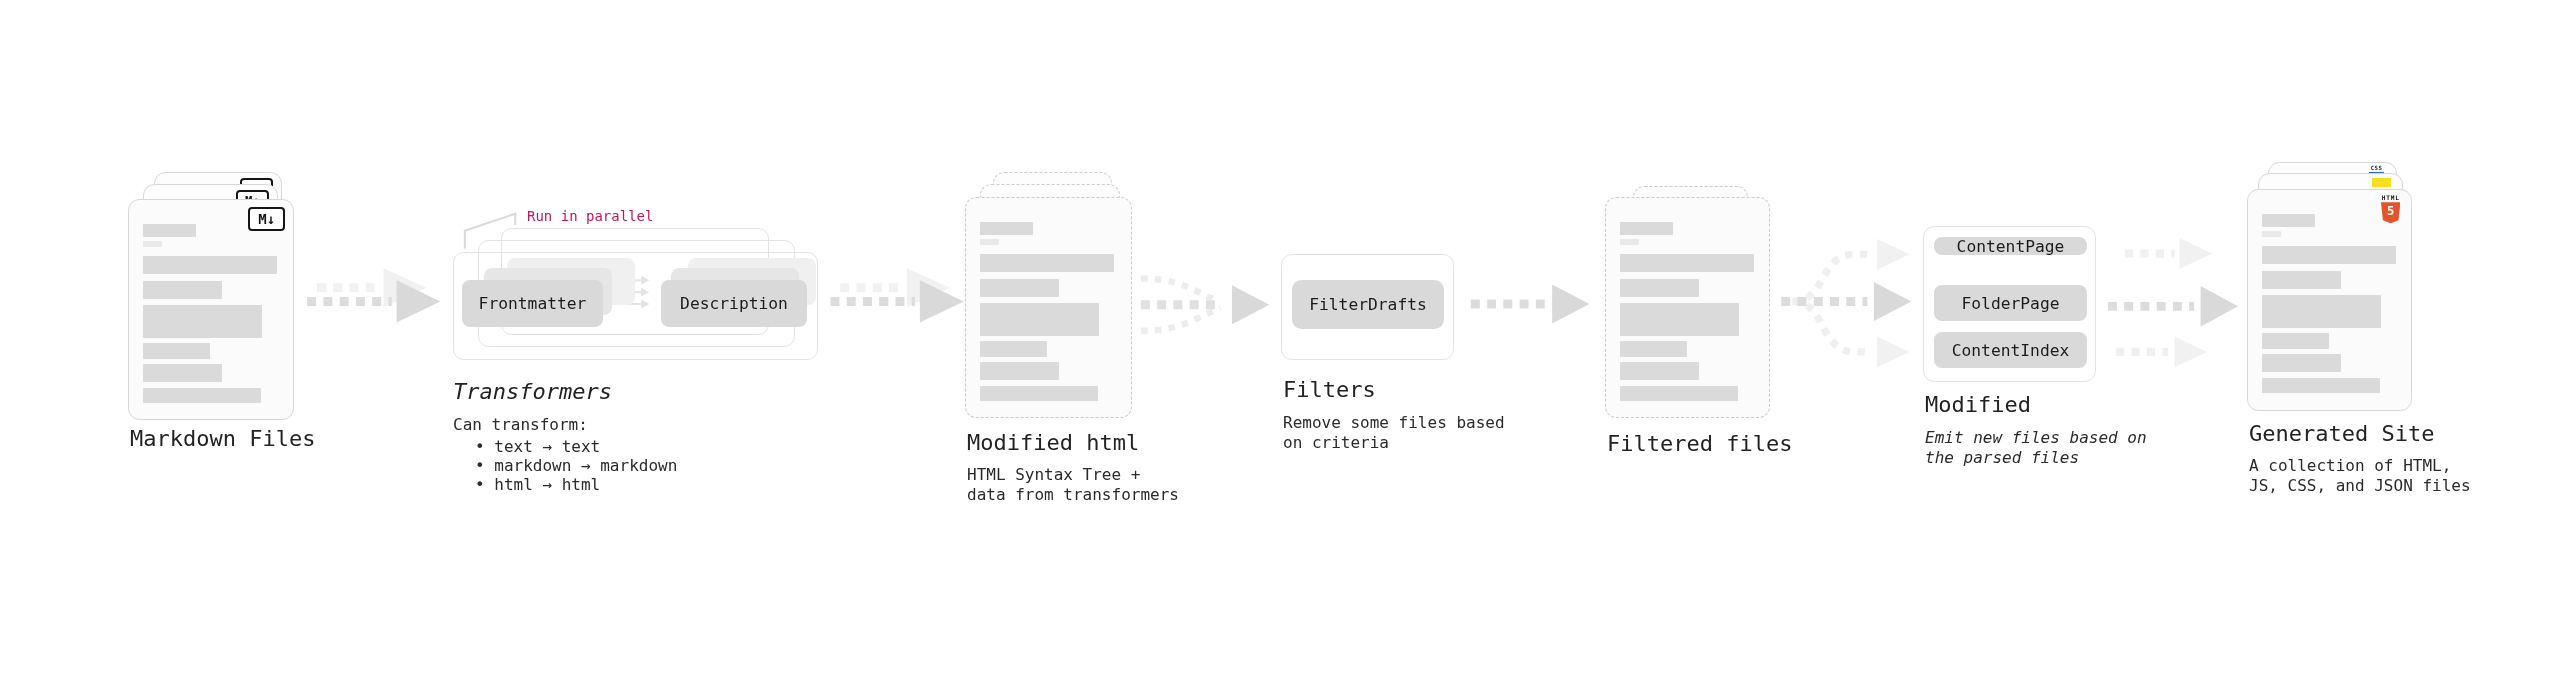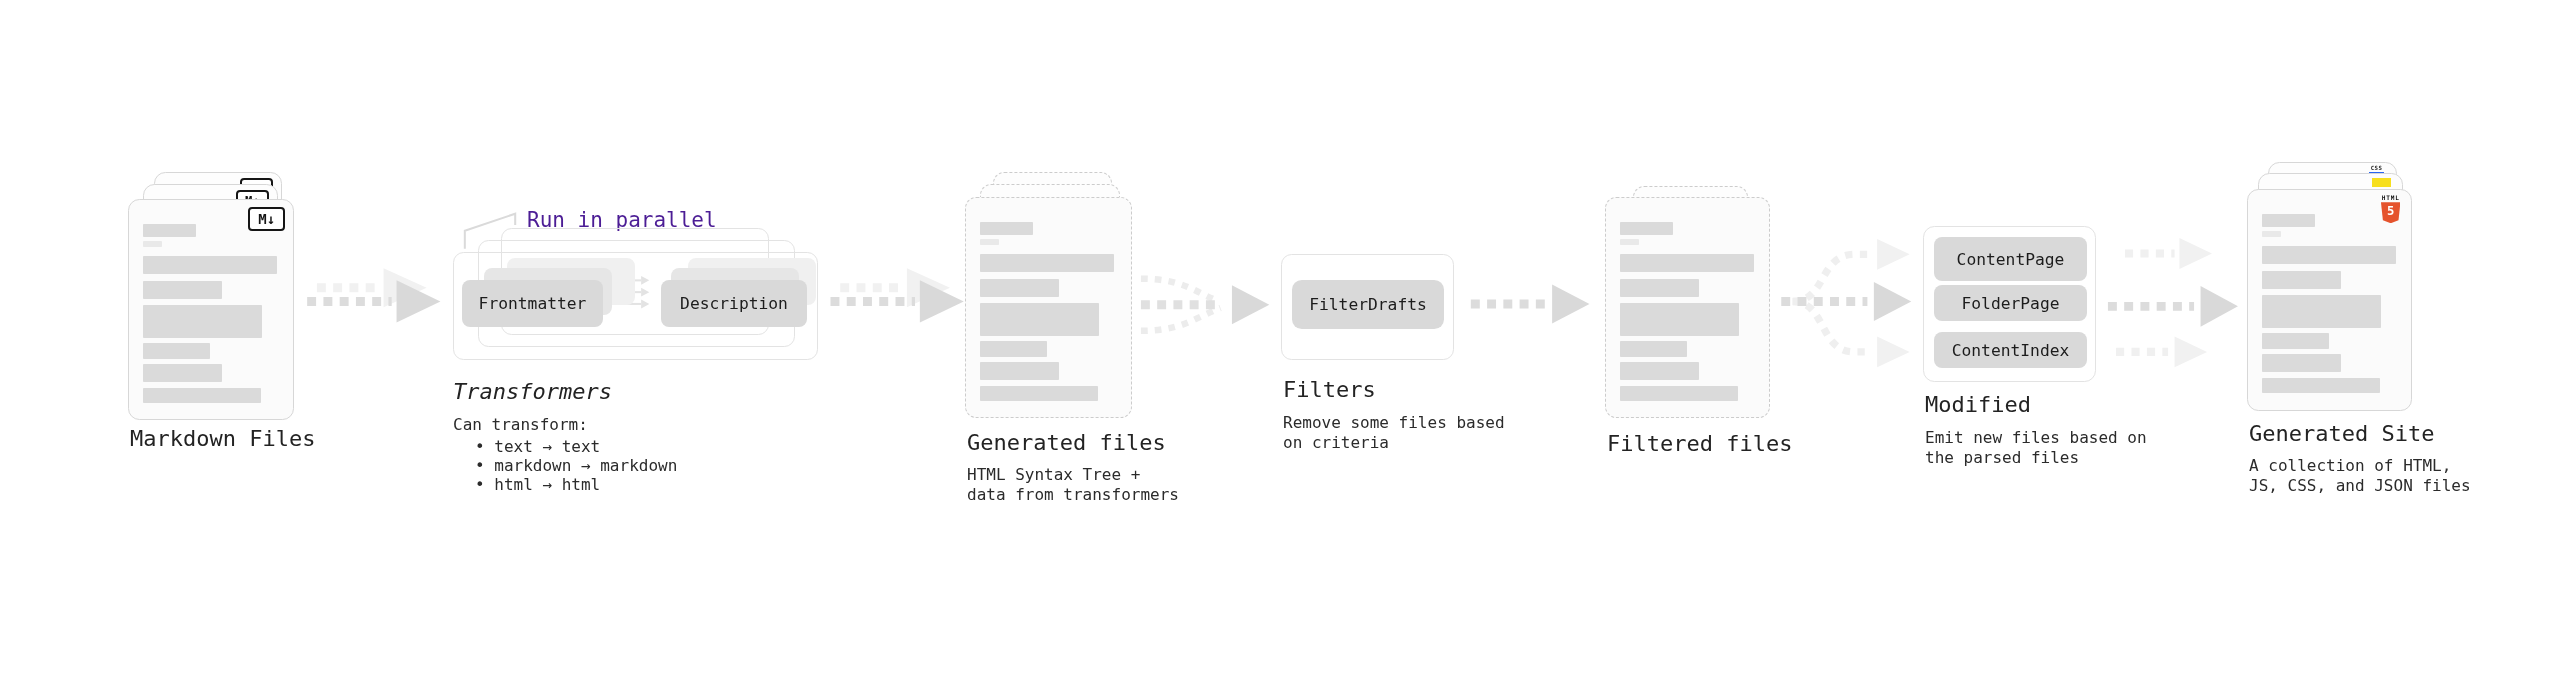--- a/index.html
+++ b/index.html
@@ -26,21 +26,21 @@
   .outline-box.filled{background:#ffffff;}
 
   .plugin{position:absolute;background:#d9d9d9;border-radius:8.1px;display:flex;align-items:center;justify-content:center;
           font-size:16.3px;color:#1c1c1c;white-space:nowrap;}
   .ghost{position:absolute;border-radius:8.1px;}
   .ghost.g2{background:#e6e6e6;}
   .ghost.g3{background:#f0f0f0;}
 
   .stage-label{position:absolute;font-size:22px;line-height:24.4px;color:#232323;white-space:nowrap;}
   .stage-sub{position:absolute;font-size:16px;line-height:20.3px;color:#2b2b2b;white-space:pre-line;}
-  .note{position:absolute;font-size:21px;color:#4c1d95;white-space:nowrap;}
+  .note{position:absolute;font-size:14px;color:#be185d;white-space:nowrap;}
   .bullets{position:absolute;font-size:16px;line-height:19px;color:#2b2b2b;}
   .bullets div::before{content:"• ";}
 
   
   .html5-badge{position:absolute;right:9.8px;top:4.1px;width:21px;text-align:center;}
   .html5-badge .word{font-size:6.1px;font-weight:bold;letter-spacing:0.8px;color:#111;line-height:7.3px;}
   .html5-shield{width:19.5px;height:21px;margin:0.8px auto 0;background:#e5532d;
                 clip-path:polygon(0 0,100% 0,90% 86%,50% 100%,10% 86%);
                 color:#fff;font-size:12.2px;font-weight:bold;line-height:19.5px;text-align:center;}
   .js-badge{position:absolute;right:11.4px;top:4.1px;width:18.7px;height:9px;}
@@ -173,21 +173,21 @@
           <div class="bar" style="width: 53px; height: 12.2px; margin-top: 0px;"></div>
           <div class="bar light" style="width: 18.7px; height: 5.7px; margin-top: 4.9px;"></div>
           <div class="bar" style="width: 134px; height: 18px; margin-top: 9px;"></div>
           <div class="bar" style="width: 79px; height: 18px; margin-top: 6.5px;"></div>
           <div class="bar" style="width: 119px; height: 32.5px; margin-top: 6.5px;"></div>
           <div class="bar" style="width: 67px; height: 16.3px; margin-top: 4.9px;"></div>
           <div class="bar" style="width: 79px; height: 18px; margin-top: 4.9px;"></div>
           <div class="bar" style="width: 118px; height: 14.6px; margin-top: 6.5px;"></div>
         </div>
     </div>
-    <div class="stage-label" style="left:967px;top:431px;">Generated files</div>
+    <div class="stage-label" style="left:967px;top:431px;">Modified html</div>
     <div class="stage-sub" style="left:967px;top:465px;">HTML Syntax Tree +
 data from transformers</div>
   </div>
 
   <div>
     <div class="outline-box filled" style="left:1281px;top:254px;width:173px;height:106px;"></div>
     <div class="plugin" style="left:1292px;top:280px;width:152px;height:49px;border-radius:9.8px;">FilterDrafts</div>
     <div class="stage-label" style="left:1283px;top:378px;">Filters</div>
     <div class="stage-sub" style="left:1283px;top:413px;">Remove some files based
 on criteria</div>
@@ -205,25 +205,25 @@
           <div class="bar" style="width: 67px; height: 16.3px; margin-top: 4.9px;"></div>
           <div class="bar" style="width: 79px; height: 18px; margin-top: 4.9px;"></div>
           <div class="bar" style="width: 118px; height: 14.6px; margin-top: 6.5px;"></div>
         </div>
     </div>
     <div class="stage-label" style="left:1607px;top:432px;">Filtered files</div>
   </div>
 
   <div>
     <div class="outline-box filled" style="left:1923px;top:226px;width:173px;height:156px;border-radius:11.4px;"></div>
-    <div class="plugin" style="left:1934px;top:237px;width:153px;height:44px;">ContentPage</div>
+    <div class="plugin" style="left:1934px;top:237px;width:153px;height:18px;">ContentPage</div>
     <div class="plugin" style="left:1934px;top:285px;width:153px;height:36px;">FolderPage</div>
     <div class="plugin" style="left:1934px;top:332px;width:153px;height:36px;">ContentIndex</div>
     <div class="stage-label" style="left:1925px;top:393px;">Modified</div>
-    <div class="stage-sub" style="left:1925px;top:428px;">Emit new files based on
+    <div class="stage-sub" style="left:1925px;top:428px;font-style:italic;">Emit new files based on
 the parsed files</div>
   </div>
 
   <div>
     <div class="card back" style="left:2268px;top:162px;width:129px;height:114px;">
       <div class="css-badge">
         <div class="word">CSS</div>
         <div class="ubar" style="background: rgb(41, 101, 241);"></div>
       </div>
     </div>

